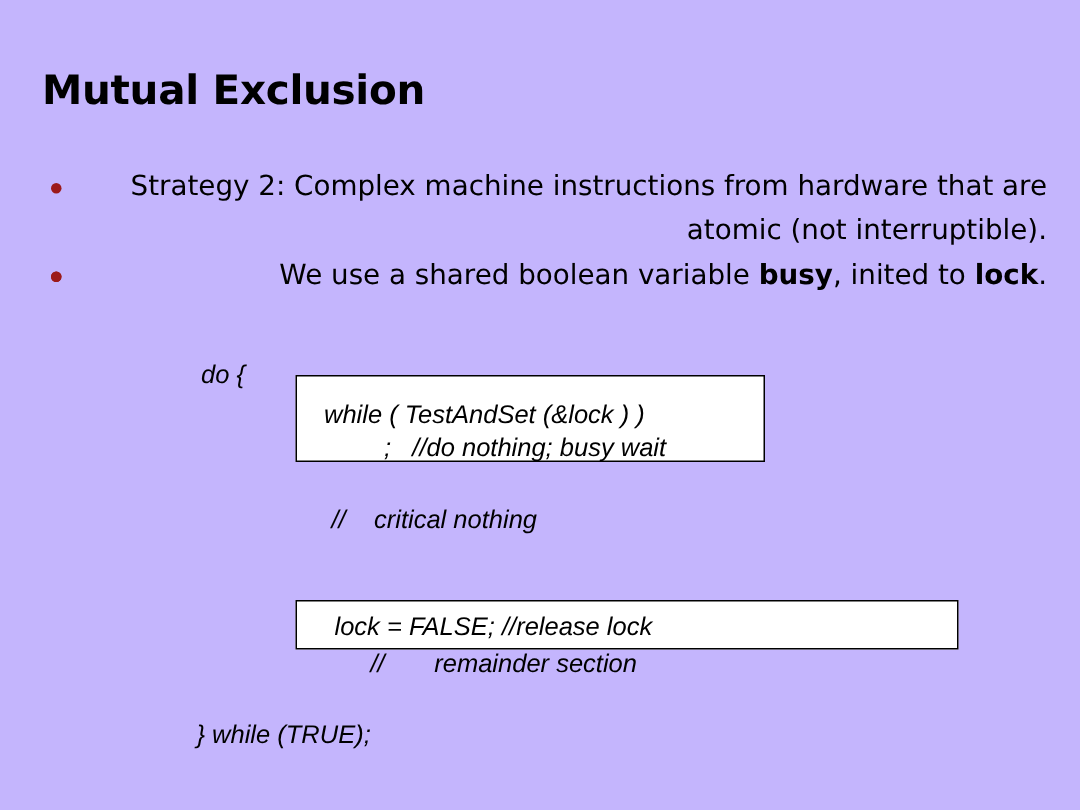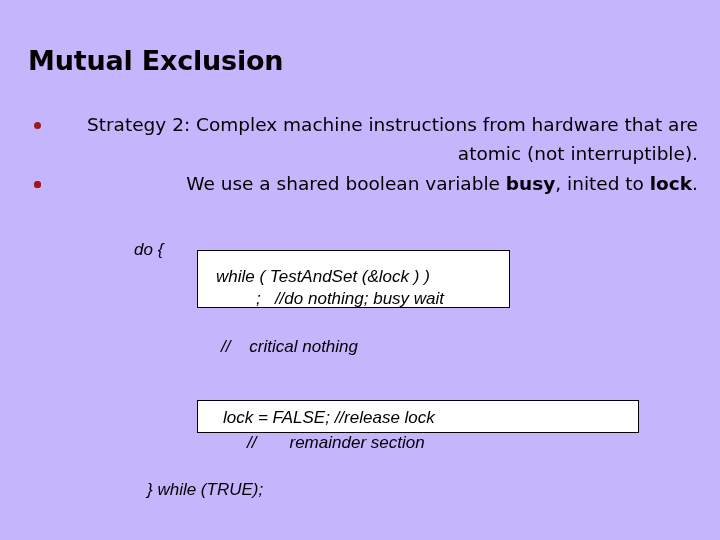--- a/index.html
+++ b/index.html
@@ -104,21 +104,21 @@
   #do-open      { left: 134px; top: 240px; }
   #box-while    { left: 197px; top: 250px; width: 313px; height: 58px; }
   #box-while .bl1 { position: absolute; left: 18px; top: 14px; }
   #box-while .bl2 { position: absolute; left: 58px; top: 36px; }
 
   #critical     { left: 221px; top: 337px; }
   #box-release  { left: 197px; top: 400px; width: 442px; height: 33px; }
   #box-release .bl1 { position: absolute; left: 25px; top: 5px; }
 
   #remainder    { left: 247px; top: 433px; }
-  #do-close     { left: 147px; top: 480px; }
+  #do-close     { left: 131px; top: 480px; }
 </style>
 </head>
 <body>
 
 <div class="slide">
 
   <div class="slide-title">Mutual Exclusion</div>
 
   <div class="bullets">
 

